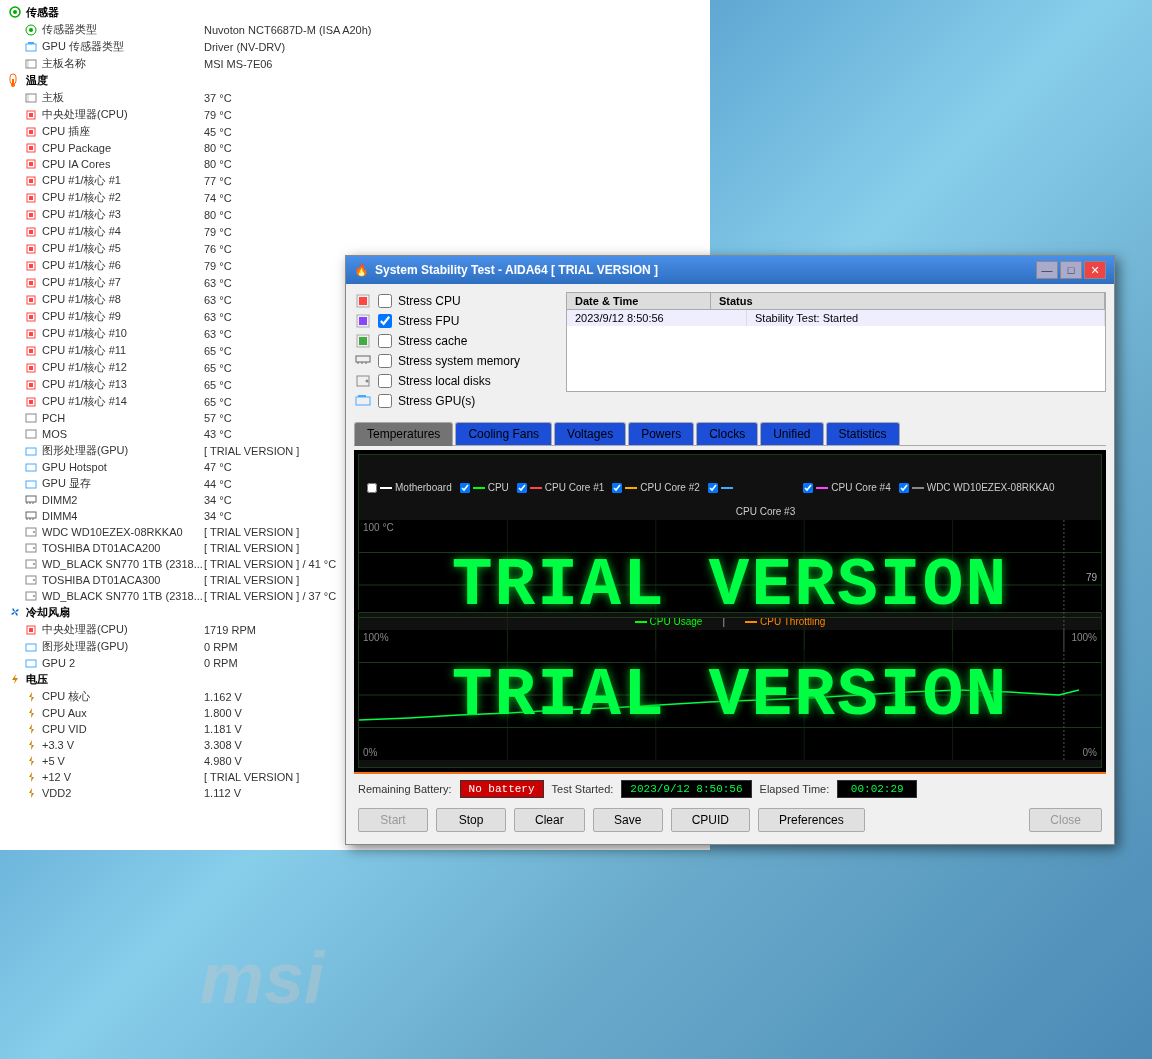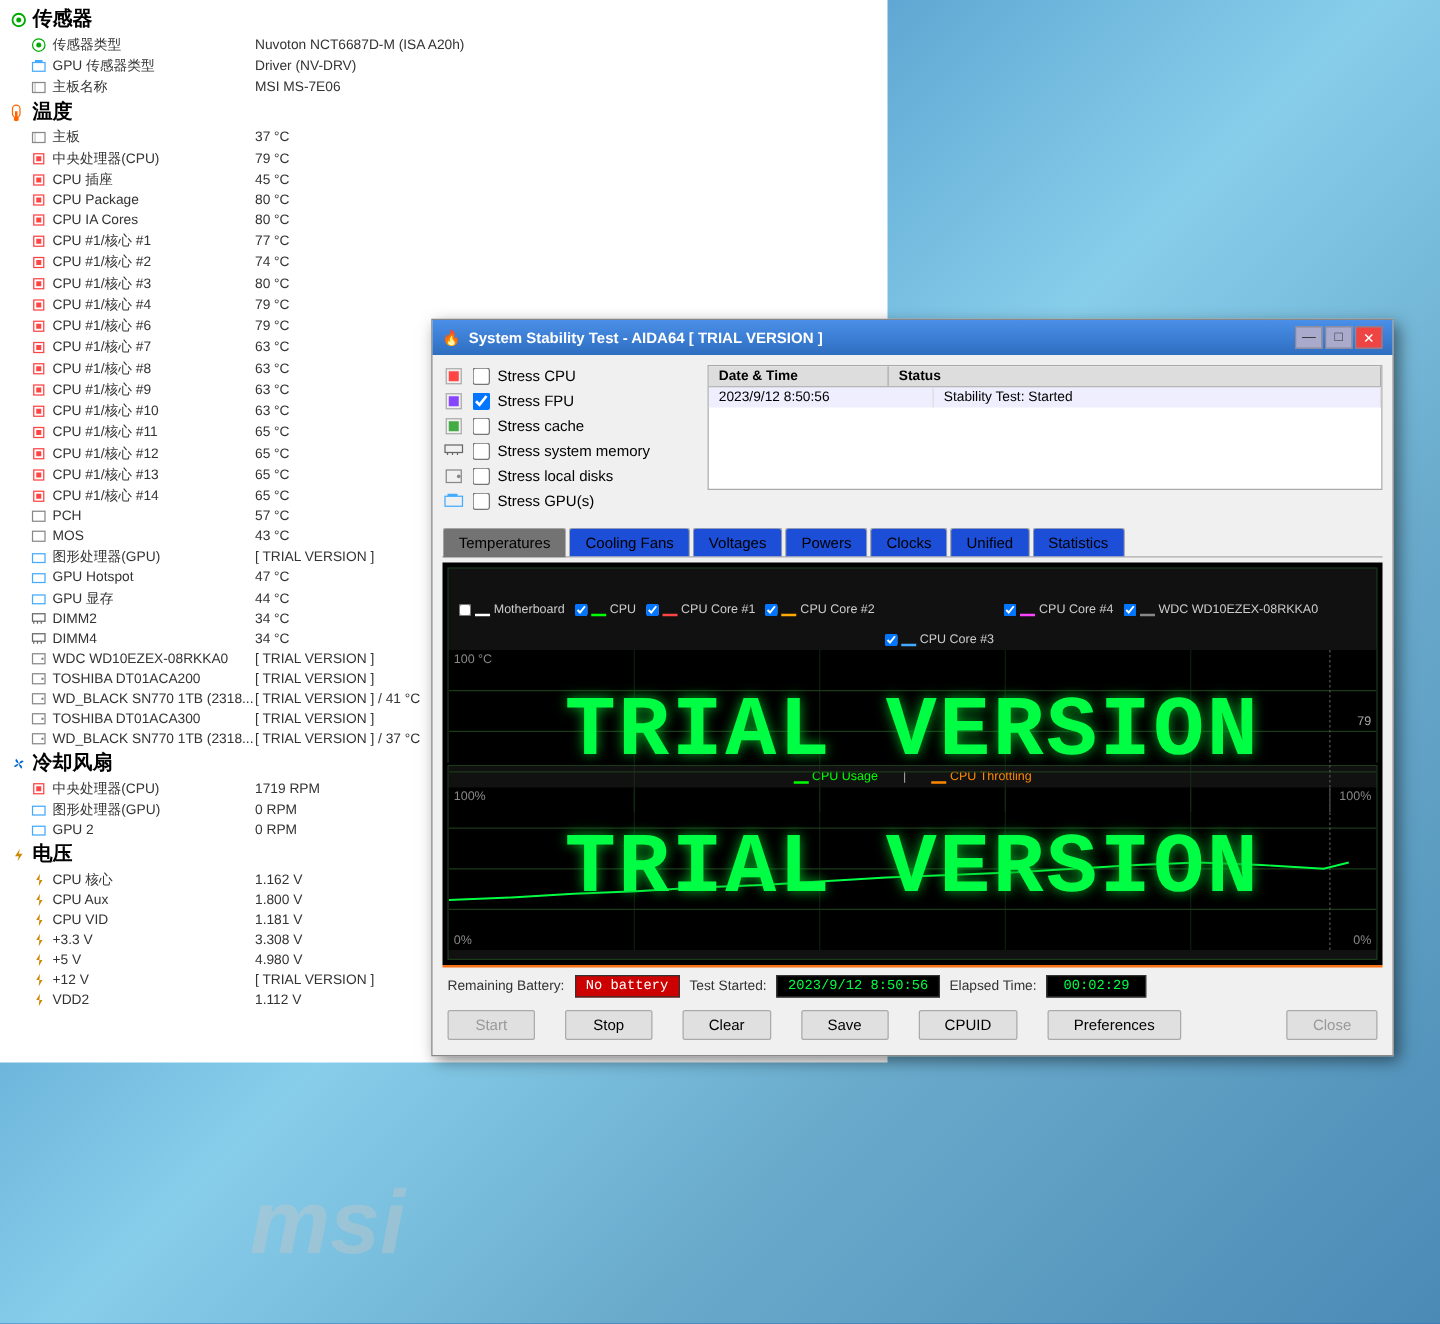--- a/index.html
+++ b/index.html
@@ -29,25 +29,24 @@
       width: 710px;
       height: 850px;
       background: #fff;
       z-index: 1;
       overflow: hidden;
       padding: 4px;
     }
 
     .sensor-category {
       display: flex;
-      align-items: center;
       gap: 4px;
       padding: 1px 4px;
       font-weight: bold;
-      font-size: 16px;
+      font-size: 11px;
       color: #000;
     }
 
     .sensor-row {
       display: flex;
       align-items: center;
       padding: 1px 4px 1px 20px;
       font-size: 11px;
       color: #333;
     }
@@ -232,21 +231,21 @@
       flex: 1;
       display: flex;
       flex-direction: column;
       gap: 2px;
       padding: 4px;
       margin-top: 4px;
     }
 
     .legend-item {
       display: flex;
-      align-items: flex-end;
+      align-items: center;
       gap: 3px;
     }
 
     .legend-dot {
       width: 12px;
       height: 2px;
     }
 
     .trial-watermark {
       position: absolute;
@@ -286,21 +285,21 @@
       font-family: 'Courier New', monospace;
       border: 1px solid #333;
       min-width: 80px;
       text-align: center;
     }
 
     .info-value.red { background: #cc0000; color: white; }
 
     .button-row {
       display: flex;
-      gap: 24px;
+      gap: 8px;
       padding: 4px;
       justify-content: flex-end;
     }
 
     .dialog-btn {
       padding: 4px 20px;
       background: #e0e0e0;
       border: 1px solid #aaa;
       border-radius: 2px;
       cursor: pointer;
@@ -479,20 +478,32 @@
     <div class="label">
       <span class="icon-box">
         <svg width="12" height="12">
               <rect x="2" y="2" width="8" height="8" fill="none" stroke="#ff4444" stroke-width="1"></rect>
               <rect x="4" y="4" width="4" height="4" fill="#ff4444"></rect>
             </svg>
       </span>
       <span>CPU #1/核心 #4</span>
     </div>
     <span>79 °C</span>
+  </div>
+      <div class="sensor-row">
+    <div class="label">
+      <span class="icon-box">
+        <svg width="12" height="12">
+              <rect x="2" y="2" width="8" height="8" fill="none" stroke="#ff4444" stroke-width="1"></rect>
+              <rect x="4" y="4" width="4" height="4" fill="#ff4444"></rect>
+            </svg>
+      </span>
+      <span>CPU #1/核心 #5</span>
+    </div>
+    <span>76 °C</span>
   </div>
       <div class="sensor-row">
     <div class="label">
       <span class="icon-box">
         <svg width="12" height="12">
               <rect x="2" y="2" width="8" height="8" fill="none" stroke="#ff4444" stroke-width="1"></rect>
               <rect x="4" y="4" width="4" height="4" fill="#ff4444"></rect>
             </svg>
       </span>
       <span>CPU #1/核心 #6</span>

